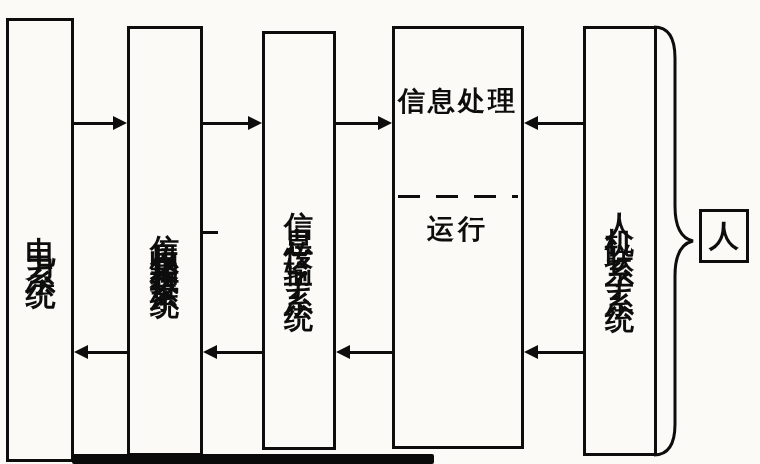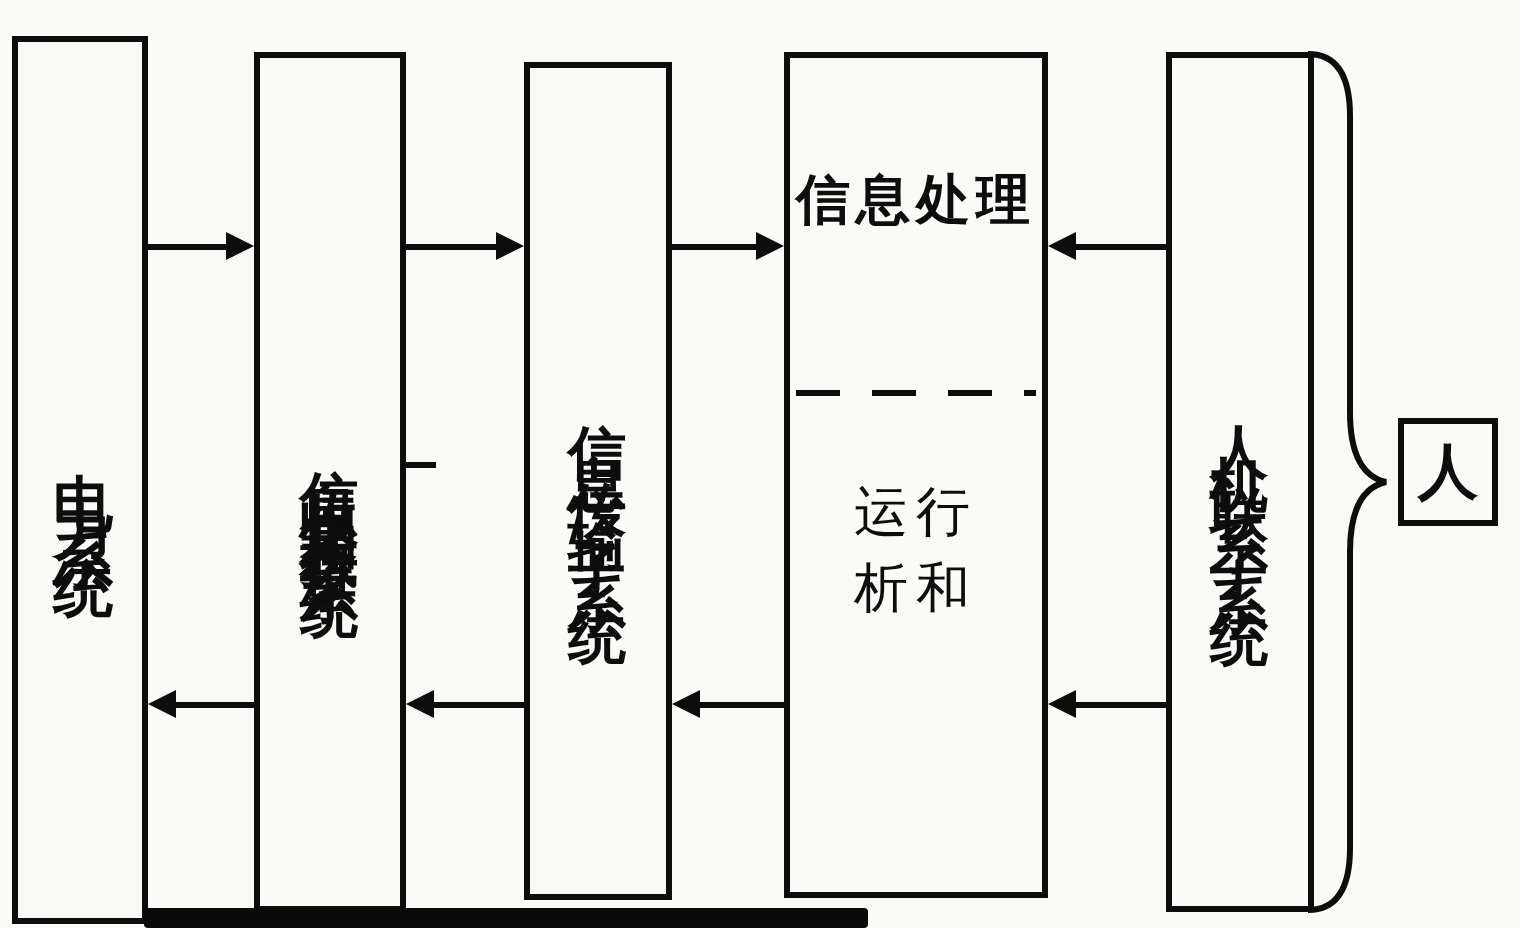--- a/index.html
+++ b/index.html
@@ -26,22 +26,22 @@
     position:absolute; top:50px; left:0; right:0;
     text-align:center; font-size:27px; font-weight:700;
     letter-spacing:3px; color:#0d0d0d; line-height:1.6;
   }
   .ip-divider {
     position:absolute; top:166px; left:3px; right:3px; height:3px;
     background:repeating-linear-gradient(90deg,#0d0d0d 0 22px,transparent 22px 38px);
   }
   .ip-bottom {
     position:absolute; top:181px; left:0; right:0;
-    text-align:center; font-size:27px; font-weight:400;
-    letter-spacing:4px; color:#0d0d0d; line-height:1.4;margin-top:28px;
+    text-align:center; font-size:27px; font-weight:700;
+    letter-spacing:4px; color:#0d0d0d; line-height:1.4;
   }
   .arrow { position:absolute; height:14px; display:flex; align-items:center; }
   .shaft { flex:1; height:3px; background:#0d0d0d; }
   .head-r {
     width:0; height:0;
     border-top:7px solid transparent; border-bottom:7px solid transparent;
     border-left:14px solid #0d0d0d;
   }
   .head-l {
     width:0; height:0;
@@ -75,21 +75,20 @@
     <div class="vtext" style="font-size:29px; letter-spacing:15px;">信息传输子系统</div>
   </div>
 
   <div class="box box4" style="left:392px; top:26px; width:132px; height:423px;">
     <div class="ip-top">
       <div>信息处理</div>
     </div>
     <div class="ip-divider"></div>
     <div class="ip-bottom">
       <div>运行</div>
-      <div>析和</div>
     </div>
   </div>
 
   <div class="box" style="left:583px; top:26px; width:74px; height:430px;">
     <div class="vtext" style="font-size:29px; letter-spacing:15px;">人机联系子系统</div>
   </div>
 
   <div class="arrow" style="left:74px; top:116px; width:53px;">
     <div class="shaft"></div>
     <div class="head-r"></div>

